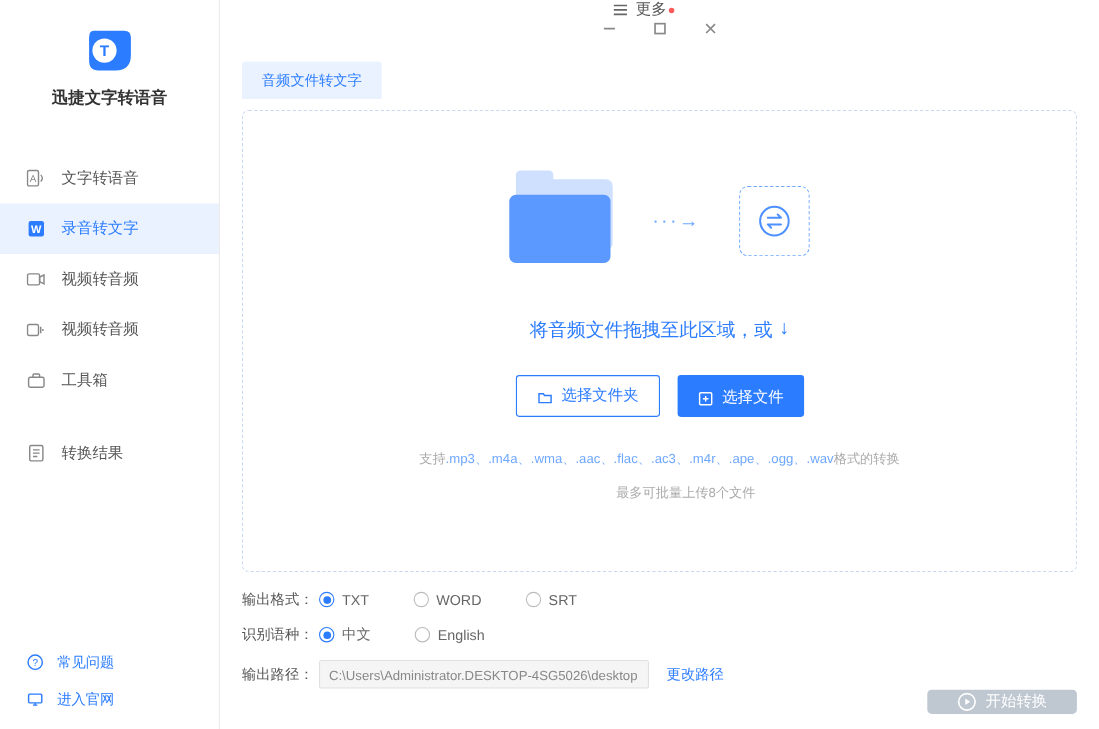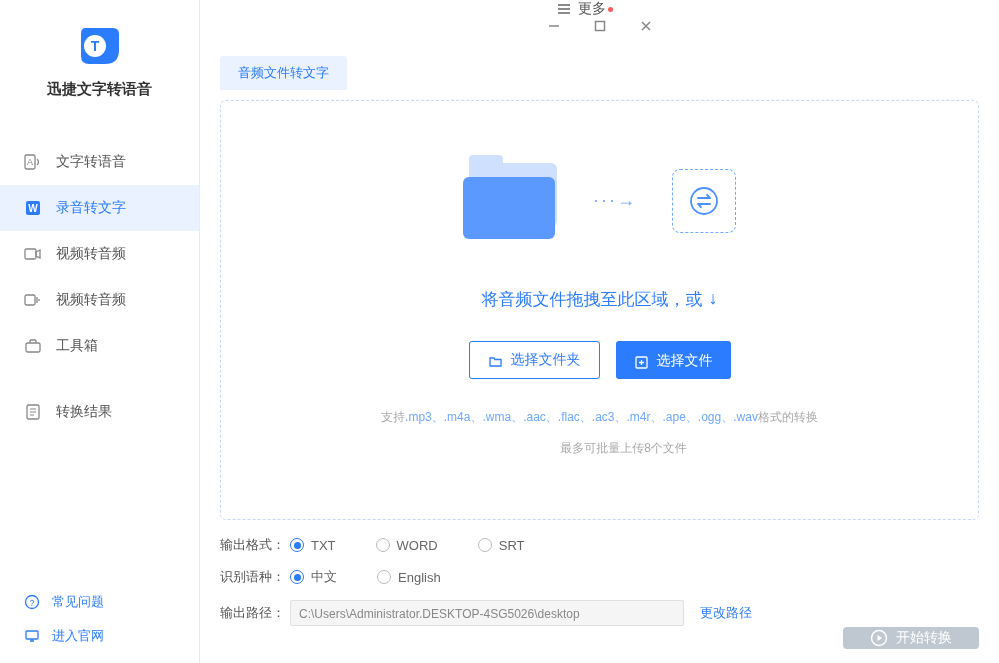--- a/index.html
+++ b/index.html
@@ -56,21 +56,21 @@
 .limit-text { font-size: 12px; color: #aaa; margin-left: 48px; }
 
 .settings { padding: 16px 20px 0; font-size: 13px; color: #666; }
 .setting-row { display: flex; align-items: center; margin-bottom: 14px; }
 .setting-label { width: 70px; color: #555; }
 .radio-group { display: flex; gap: 40px; }
 .radio-item { display: flex; align-items: center; gap: 7px; cursor: pointer; }
 .radio-circle { width: 14px; height: 14px; border-radius: 50%; border: 1.5px solid #bbb; display: flex; align-items: center; justify-content: center; }
 .radio-circle.checked { border-color: #2b7cff; }
 .radio-circle.checked::after { content: ""; width: 7px; height: 7px; background: #2b7cff; border-radius: 50%; }
-.path-input { width: 394px; height: 26px; padding: 0 8px; font-size: 12px; color: #888; background: #f5f5f5; border: 1px solid #e0e0e0; border-radius: 2px; line-height: 26px; }
+.path-input { width: 300px; height: 26px; padding: 0 8px; font-size: 12px; color: #888; background: #f5f5f5; border: 1px solid #e0e0e0; border-radius: 2px; line-height: 26px; }
 .change-path { color: #2b7cff; margin-left: 16px; cursor: pointer; }
 
 .start-btn { position: absolute; right: 20px; bottom: 14px; width: 136px; height: 22px; background: #bfc7d1; color: #fff; border-radius: 4px; display: flex; align-items: center; justify-content: center; gap: 8px; font-size: 14px; cursor: pointer; }
 .main { position: relative; }
 </style>
 </head>
 <body>
 
 <div class="sidebar">
   <div class="logo-area">

